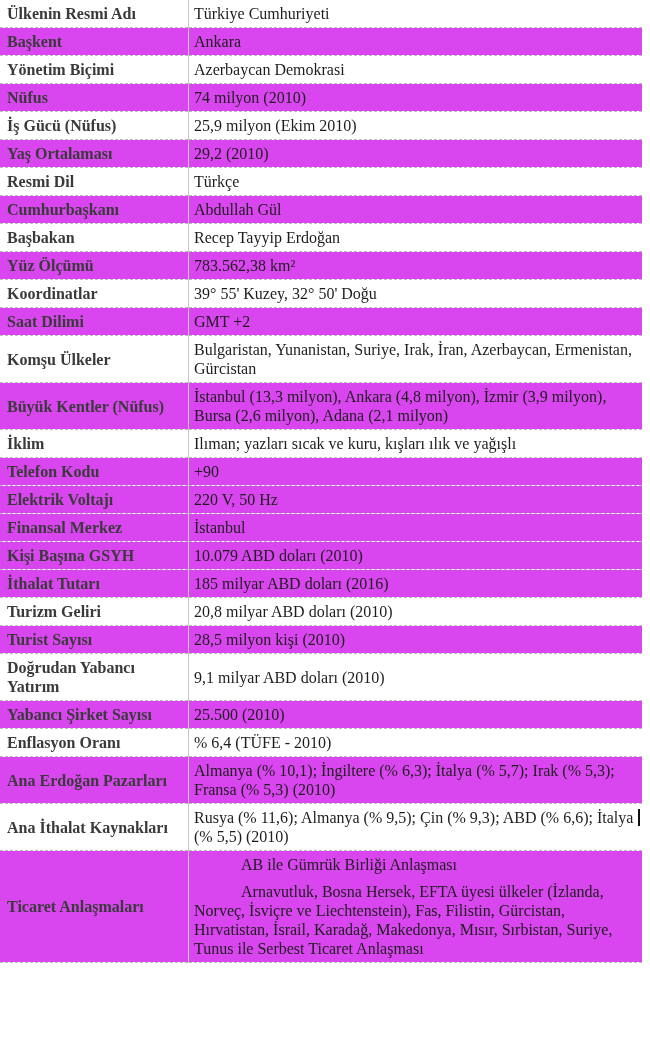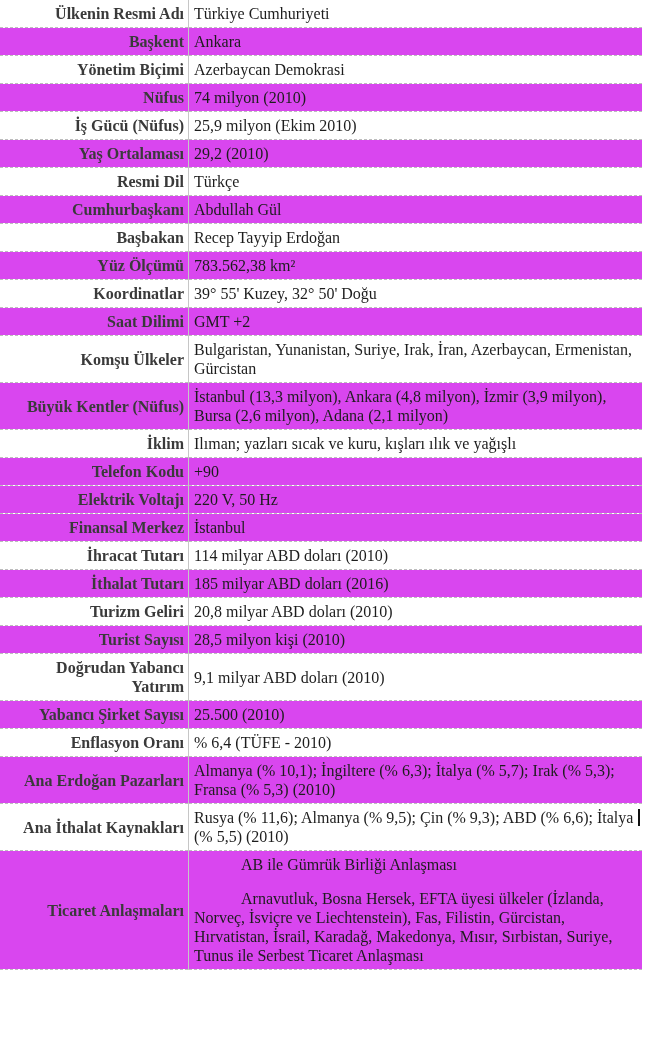--- a/index.html
+++ b/index.html
@@ -23,37 +23,36 @@
     vertical-align: middle;
     padding: 4px 4px;
     overflow: hidden;
   }
   td.label-cell {
     width: 177px;
     padding-left: 7px;
     border-right: 1px solid #c6c6c6;
     font-weight: bold;
     color: #3a3a3a;
-    text-align: right;
   }
   td.value-cell {
     width: 444px;
     padding-left: 5px;
     color: #1d1d1d;
     position: relative;
   }
   tr.shaded td {
     background: #d946ef;
   }
   td.value-cell p {
     margin: 0;
     text-indent: 47px;
   }
   td.value-cell p + p {
-    margin-top: 15px;
+    margin-top: 8px;
   }
   .caret {
     position: absolute;
     top: 5px;
     right: 2px;
     width: 2px;
     height: 17px;
     background: #111111;
   }
 </style>
@@ -127,23 +126,23 @@
         <td class="value-cell">+90</td>
       </tr>
       <tr class="shaded">
         <td class="label-cell">Elektrik Voltajı</td>
         <td class="value-cell">220 V, 50 Hz</td>
       </tr>
       <tr class="shaded">
         <td class="label-cell">Finansal Merkez</td>
         <td class="value-cell">İstanbul</td>
       </tr>
-      <tr>
-        <td class="label-cell">İhracat Tutarı</td>
-        <td class="value-cell">114 milyar ABD doları (2010)</td>
+      <tr class="shaded">
+        <td class="label-cell">Kişi Başına GSYH</td>
+        <td class="value-cell">10.079 ABD doları (2010)</td>
       </tr>
       <tr class="shaded">
         <td class="label-cell">İthalat Tutarı</td>
         <td class="value-cell">185 milyar ABD doları (2016)</td>
       </tr>
       <tr>
         <td class="label-cell">Turizm Geliri</td>
         <td class="value-cell">20,8 milyar ABD doları (2010)</td>
       </tr>
       <tr class="shaded">

